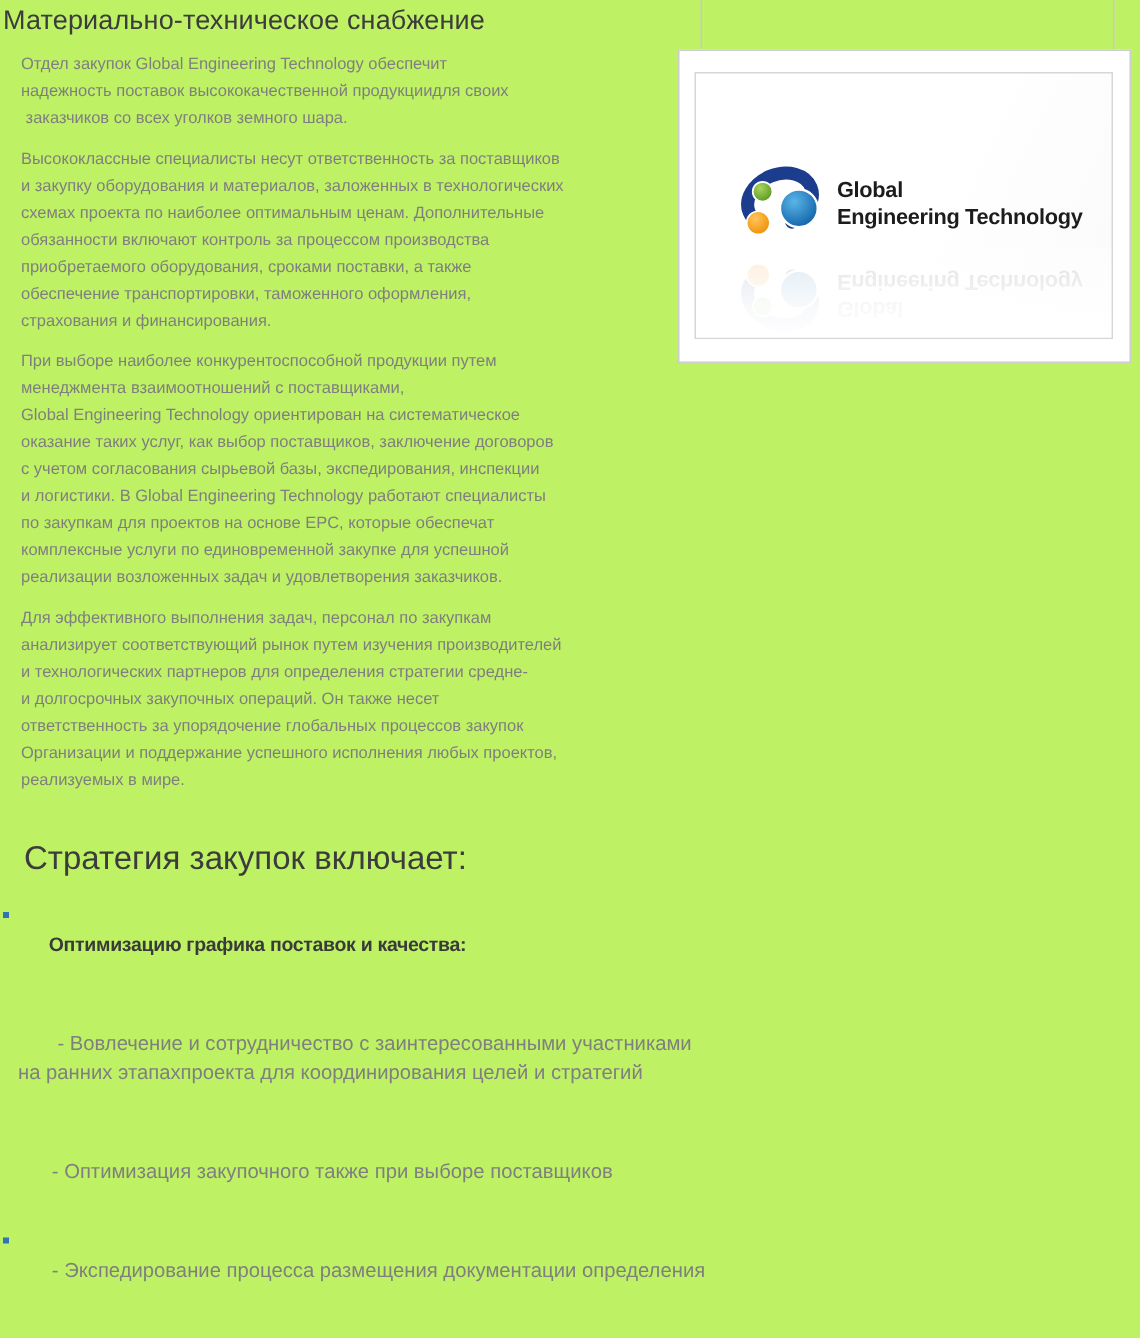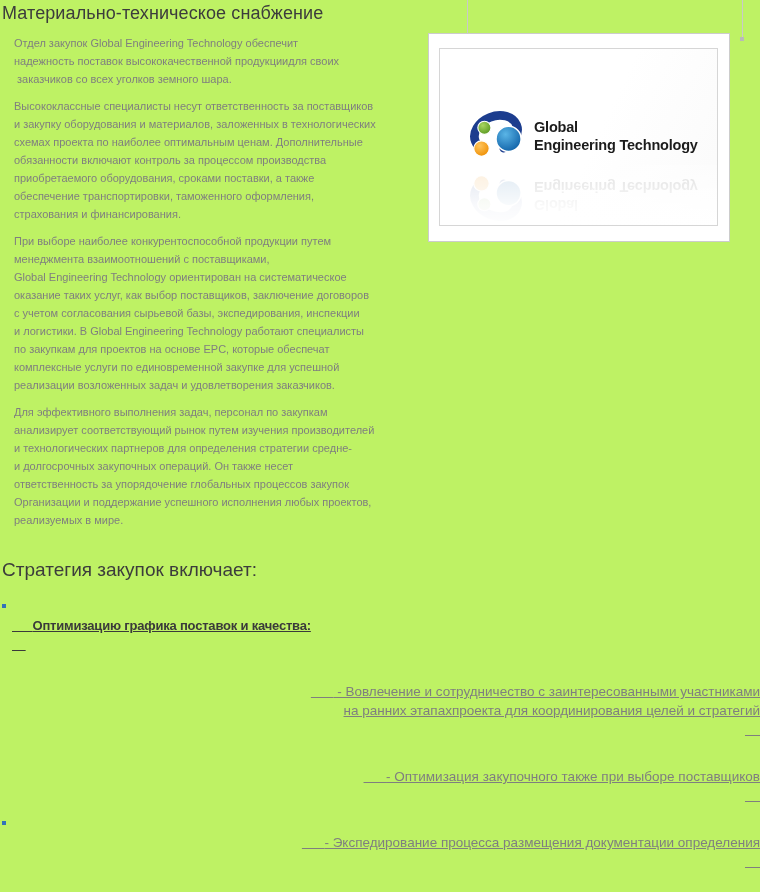--- a/index.html
+++ b/index.html
@@ -25,21 +25,21 @@
     white-space:pre-wrap;
   }
   
   .hang-wire { position:absolute; top:0; width:1px; height:39px; background:#c9c9c9; }
   .wire-left  { left:467px; }
   .wire-right { left:742px; }
   .wire-pin { position:absolute; top:37px; width:4px; height:4px; background:#b9b9b9; }
   .pin-left  { left:465px; }
   .pin-right { left:740px; }
   .photo-frame {
-    position:absolute; left:428px; top:33px;
+    position:absolute; left:452px; top:33px;
     width:302px; height:209px;
     border:1px solid #cccccc; background:#fff;
   }
   .photo-inner {
     position:absolute; left:10px; top:14px; right:11px; bottom:15px;
     border:1px solid #d6d6d6;
     background:linear-gradient(115deg, #ffffff 55%, #fafafa 100%);
     overflow:hidden;
   }
   .logo-row { position:absolute; left:27px; top:58px; display:flex; align-items:center; }
@@ -50,34 +50,33 @@
     font-size:14.5px; line-height:18px; letter-spacing:-0.2px;
     white-space:nowrap;
   }
   .logo-reflection { top:118px; transform:scaleY(-1); opacity:0.20; }
   .reflection-fade {
     position:absolute; left:0; right:0; top:116px; height:64px;
     background:linear-gradient(to bottom, rgba(255,255,255,0.30), rgba(255,255,255,0.85) 62%, #ffffff 100%);
   }
   
   .subheading {
-    margin:30px 0 16px 2px;
-    font-size:19px; font-weight:400;
+    margin:30px 0 16px 16px;
+    font-size:22px; font-weight:400;
     color:var(--text_dark, #3c3c3c);
   }
   .strategy { margin-left:2px; }
   .s-item {
     position:relative;
     padding-left:10px;
     margin-bottom:9px;
     font-size:13px; line-height:19px;
     white-space:pre-wrap;
-    text-decoration:underline;
-  }
-  .s-item.gray { color:var(--text_gray, #8a8a8a); font-size:13.5px;text-align:right; }
+  }
+  .s-item.gray { color:var(--text_gray, #8a8a8a); font-size:13.5px; }
   .s-item.dark { color:#3a3a3a; font-weight:700; letter-spacing:-0.2px; }
   .bullet {
     position:absolute; left:0; width:4px; height:4px;
     background:var(--accent_blue, #3272b8);
   }
   .bullet-first  > .bullet { top:7px; }
 </style>
 </head>
 <body>
 

